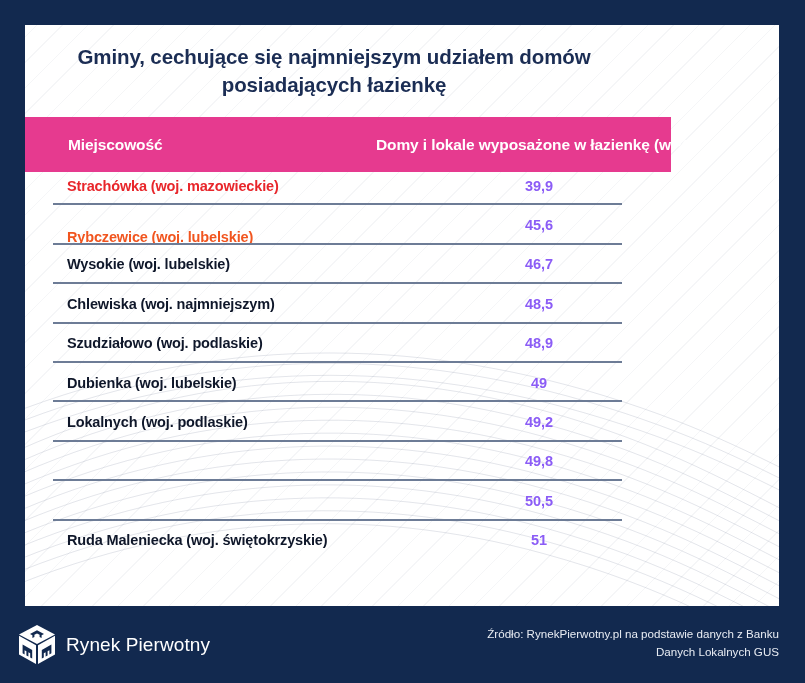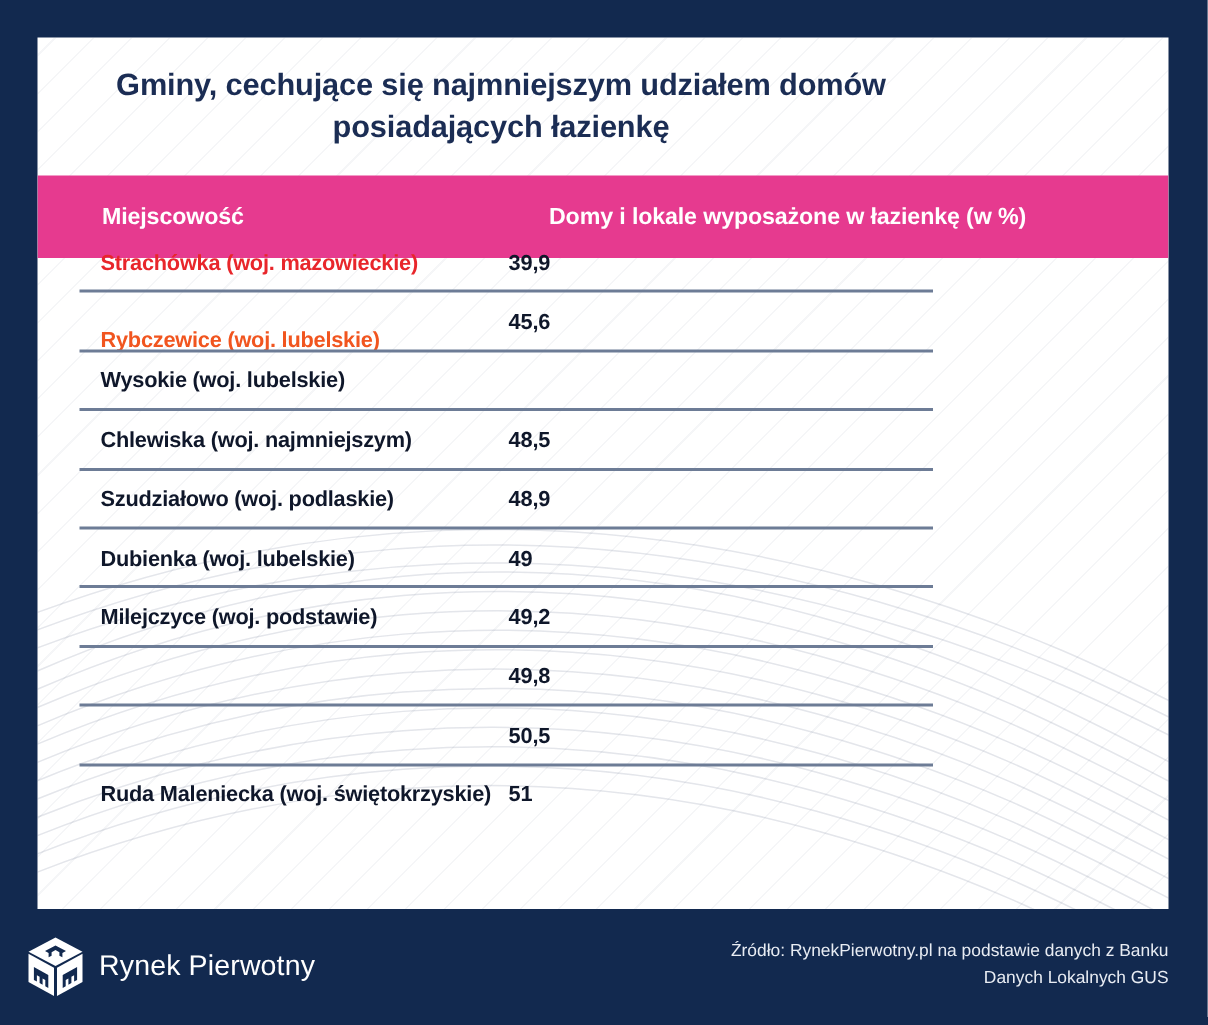--- a/index.html
+++ b/index.html
@@ -80,50 +80,50 @@
     letter-spacing: -0.1px;
     width: 640px;
     white-space: pre-line;
   }
 
   
   #table-head {
     position: absolute;
     left: 0;
     top: 92px;
-    width: 754px;
+    width: 646px;
     height: 55px;
     background: #e63a8f;
     z-index: 3;
   }
   .head-cell {
     position: absolute;
     top: 0;
     height: 55px;
     display: flex;
     align-items: center;
     color: #ffffff;
     font-size: 15.5px;
     font-weight: bold;
     letter-spacing: -0.1px;
   }
   #head-place {
     left: 43px;
   }
   #head-value {
-    left: 300px;
+    left: 310px;
     width: 400px;
     justify-content: center;
   }
 
   
   #table-body {
     position: absolute;
     left: 0;
-    top: 131px;
+    top: 141px;
     width: 624px;
     height: 434px;
     z-index: 3;
   }
 
   .row {
     position: relative;
     height: 39.4px;
     display: flex;
     align-items: center;
@@ -145,23 +145,24 @@
     font-size: 14.5px;
     font-weight: bold;
     color: #0f172a;
     letter-spacing: -0.15px;
     white-space: nowrap;
   }
   .cell-value {
     position: absolute;
     left: 314px;
     width: 400px;
+    text-align: center;
     font-size: 14.5px;
     font-weight: bold;
-    color: #0f172a;
+    color: #8b5cf6;
     letter-spacing: -0.1px;
   }
 
   
   .hl-red   { color: #e8262b !important; }
   .hl-orange{ color: #f1551f !important; margin-top: 24px; }
 
   
   #footer {
     position: absolute;
@@ -242,35 +243,36 @@
         <div class="row">
           <div class="cell-place hl-red">Strachówka (woj. mazowieckie)</div>
           <div class="cell-value">39,9</div>
         </div>
         <div class="row">
           <div class="cell-place hl-orange">Rybczewice (woj. lubelskie)</div>
           <div class="cell-value">45,6</div>
         </div>
         <div class="row">
           <div class="cell-place">Wysokie (woj. lubelskie)</div>
+          <div class="cell-value">46,7</div>
         </div>
         <div class="row">
           <div class="cell-place">Chlewiska (woj. najmniejszym)</div>
           <div class="cell-value">48,5</div>
         </div>
         <div class="row">
           <div class="cell-place">Szudziałowo (woj. podlaskie)</div>
           <div class="cell-value">48,9</div>
         </div>
         <div class="row">
           <div class="cell-place">Dubienka (woj. lubelskie)</div>
           <div class="cell-value">49</div>
         </div>
         <div class="row">
-          <div class="cell-place">Milejczyce (woj. podstawie)</div>
+          <div class="cell-place">Lokalnych (woj. podlaskie)</div>
           <div class="cell-value">49,2</div>
         </div>
         <div class="row">
           <div class="cell-value">49,8</div>
         </div>
         <div class="row">
           <div class="cell-value">50,5</div>
         </div>
         <div class="row last">
           <div class="cell-place">Ruda Maleniecka (woj. świętokrzyskie)</div>

